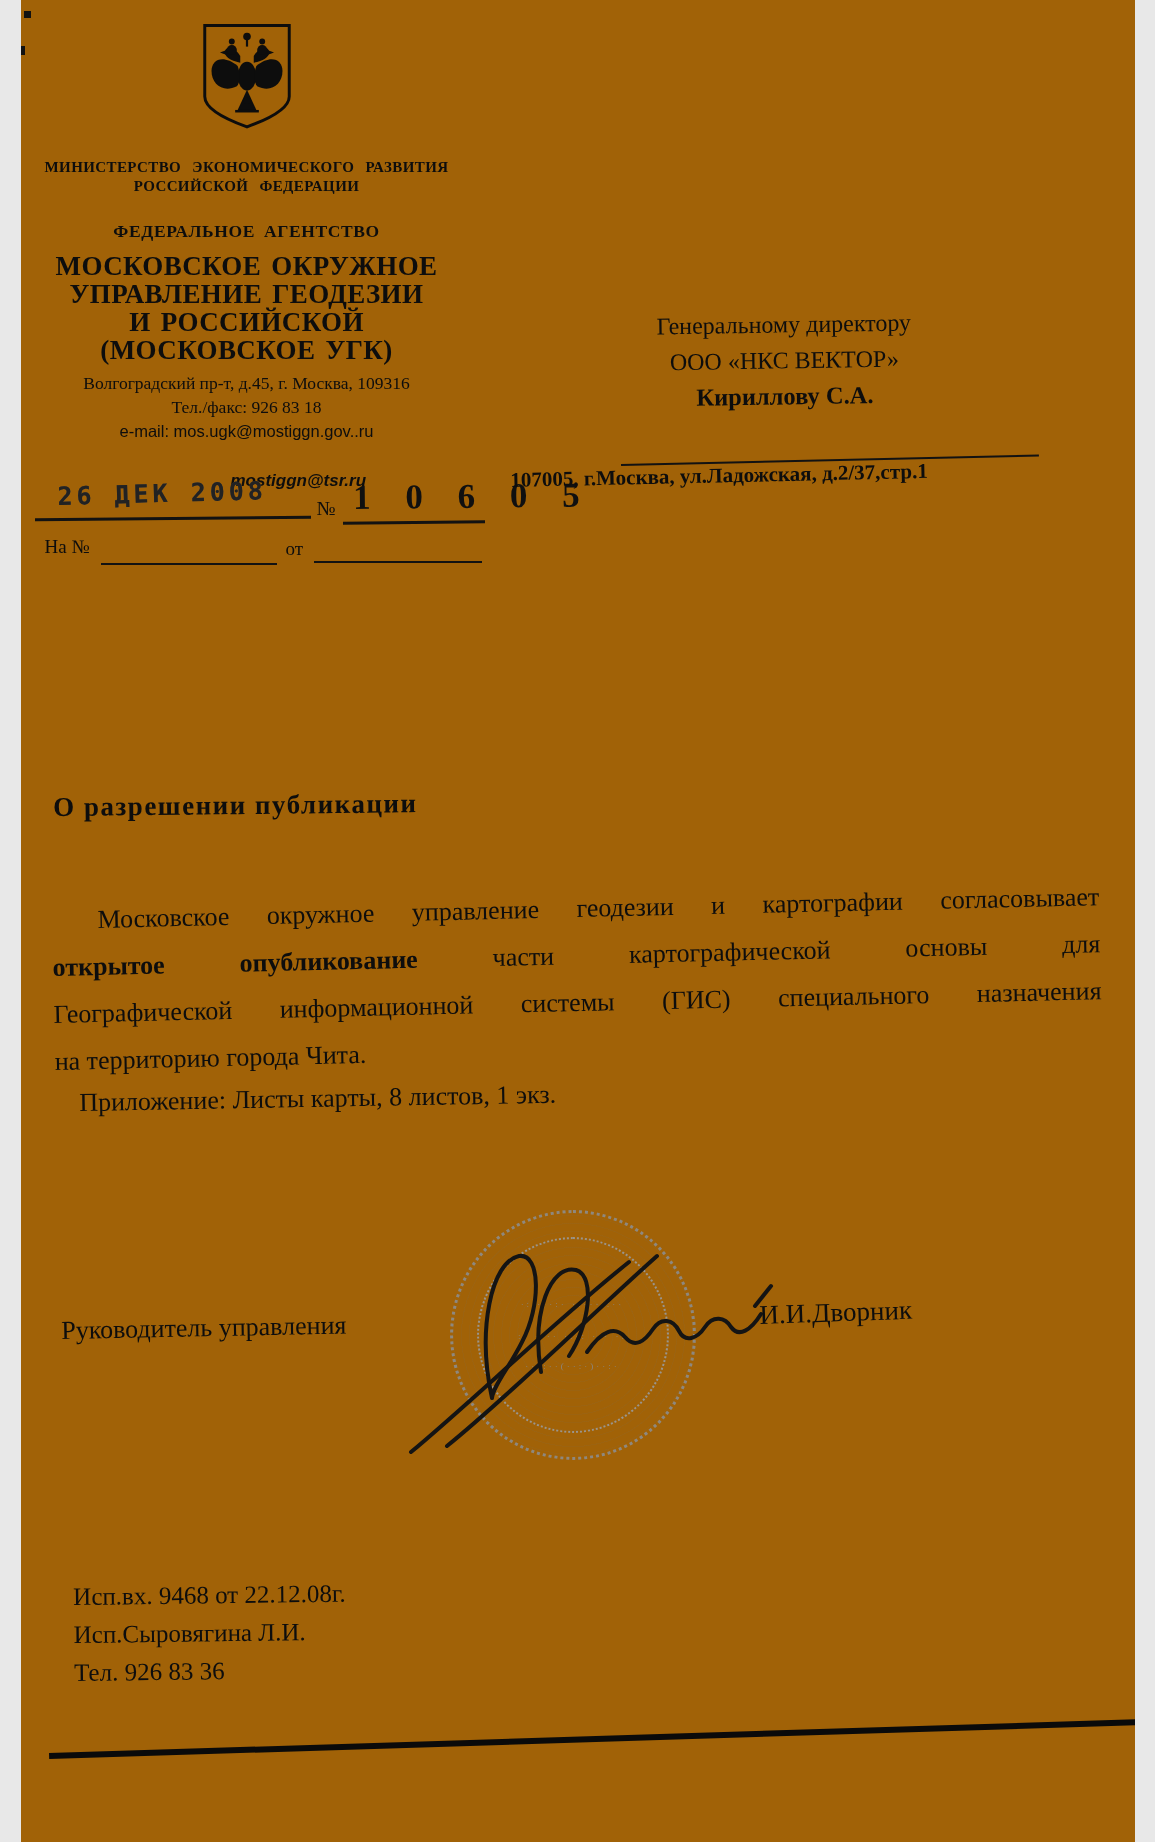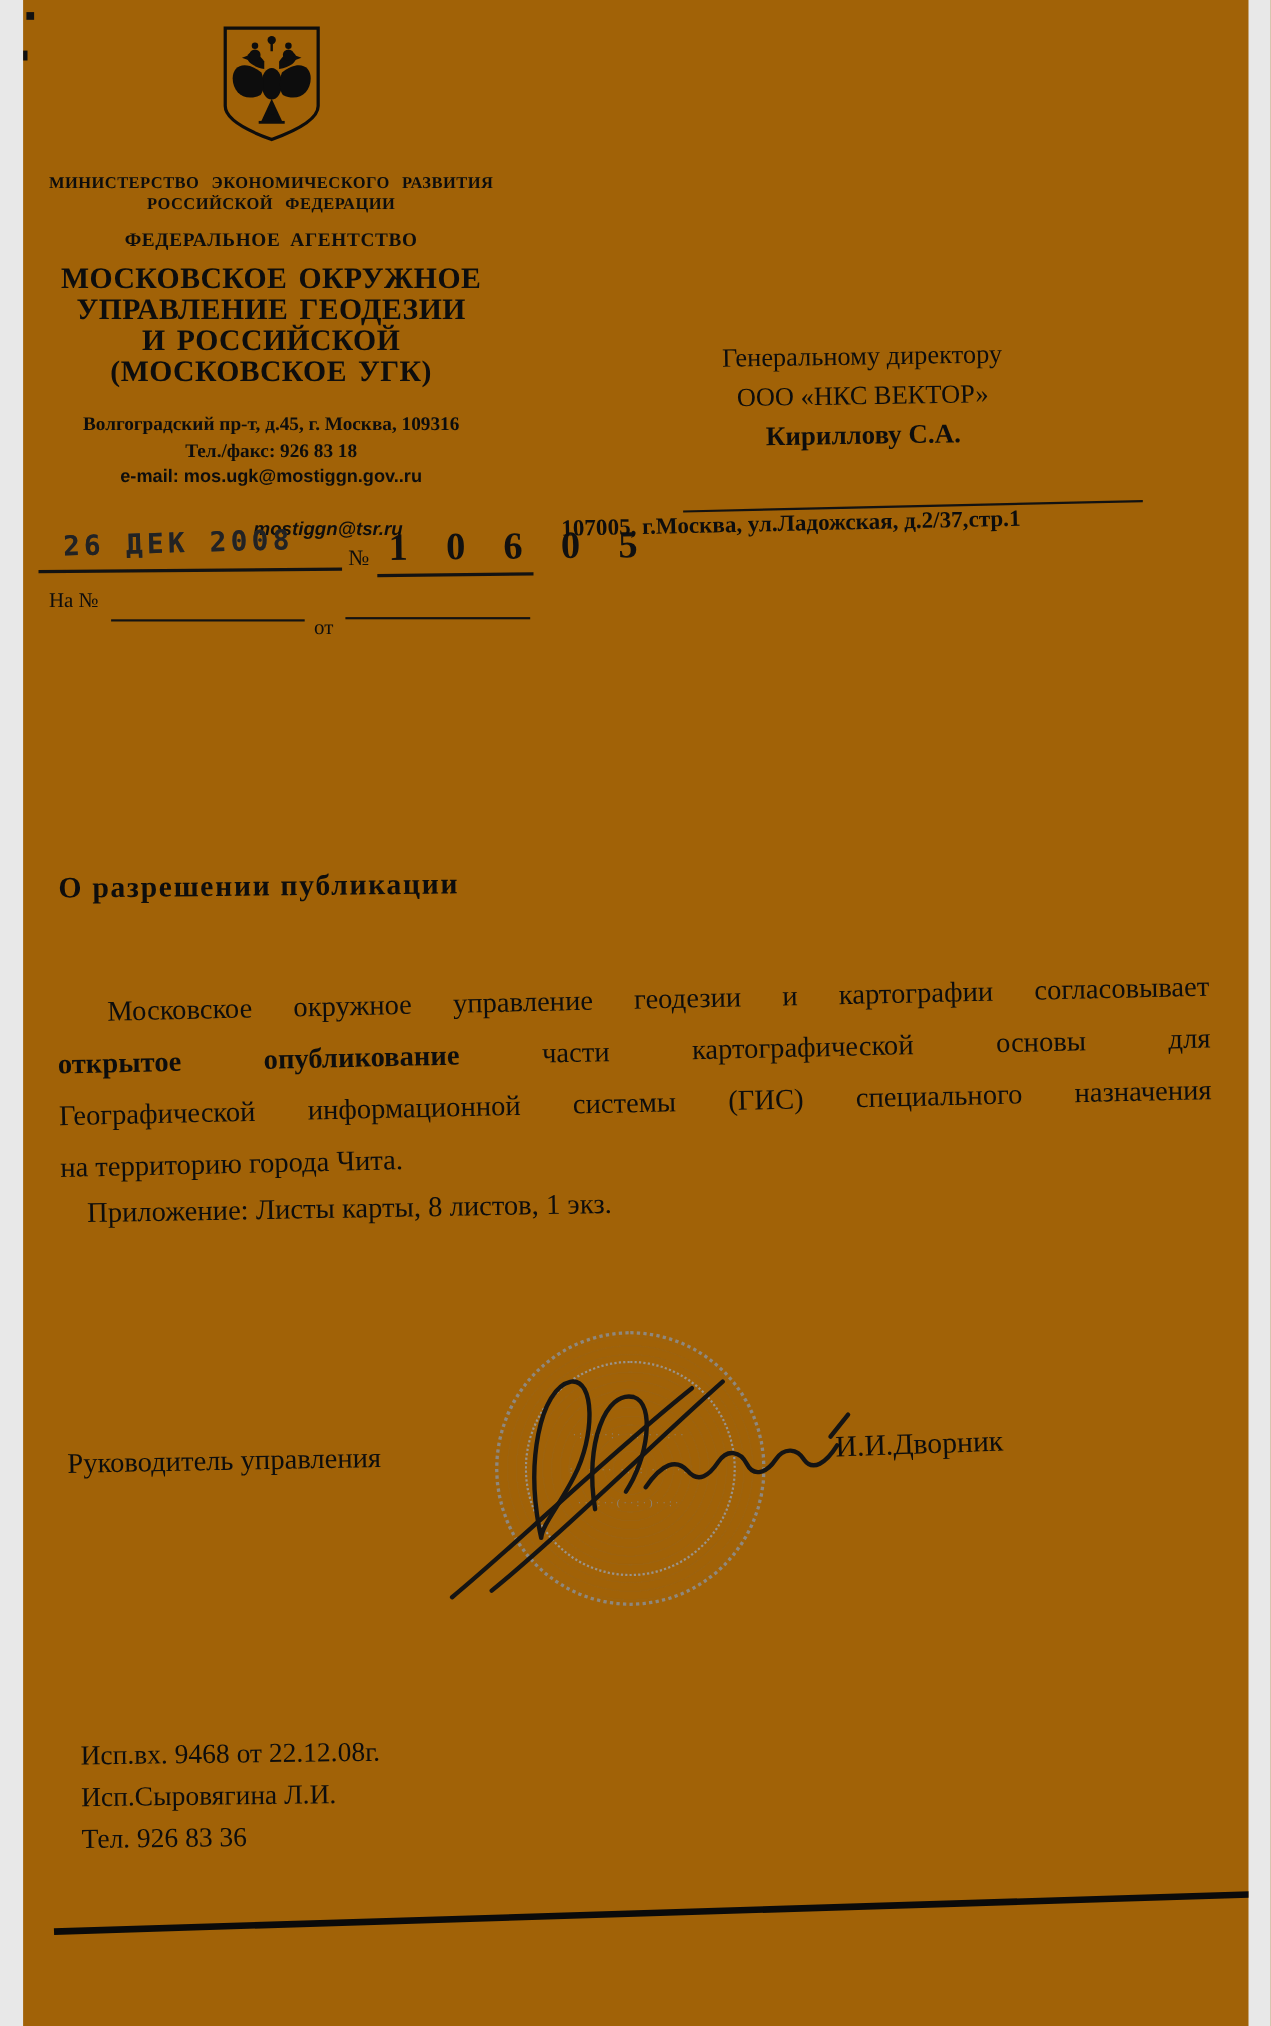--- a/index.html
+++ b/index.html
@@ -6,23 +6,23 @@
   .page{
     position:relative;width:1114px;height:1842px;background:#a16207;
     margin:0 auto;overflow:hidden;color:#0d0d0d;
     font-family:"Liberation Serif","DejaVu Serif",serif;
   }
   .abs{position:absolute;}
   
   .leftcol{position:absolute;left:10px;top:22px;width:432px;text-align:center;}
   .arms{width:98px;height:110px;display:block;margin:0 auto;}
   .ministry{margin-top:26px;font-size:15px;letter-spacing:.4px;word-spacing:7px;line-height:19px;font-weight:600;}
-  .agency{margin-top:10px;font-size:17.5px;font-weight:bold;letter-spacing:.6px;word-spacing:4px;line-height:24px;}
+  .agency{margin-top:23px;font-size:17.5px;font-weight:bold;letter-spacing:.6px;word-spacing:4px;line-height:24px;}
   .org{margin-top:9px;font-size:27px;font-weight:bold;letter-spacing:.4px;word-spacing:3px;line-height:28px;}
-  .addr{margin-top:22px;font-size:17.5px;line-height:24px;font-weight:bold;}
+  .addr{margin-top:7px;font-size:17.5px;line-height:24px;}
   .emailline{font-family:"Liberation Sans",sans-serif;font-size:16.5px;}
   .email2{font-family:"Liberation Sans",sans-serif;font-weight:bold;font-size:17px;}
   
   .datestamp{
     font-family:"DejaVu Sans Mono",monospace;font-weight:bold;font-size:25px;
     letter-spacing:4px;color:#222;transform:rotate(-1.6deg);transform-origin:left top;
     text-shadow:0 0 .6px #444;
   }
   .rule{border-top:3px solid #121212;height:0;}
   .rule2{border-top:2px solid #121212;height:0;}
@@ -127,21 +127,21 @@
   <div class="abs email2" style="left:210px;top:471px;font-style:italic;">mostiggn@tsr.ru</div>
 
   <div class="abs datestamp" style="left:36px;top:482px;">26 ДЕК 2008</div>
   <div class="abs rule" style="left:14px;top:517px;width:276px;transform:rotate(-.5deg);"></div>
   <div class="abs numsign" style="left:296px;top:497px;">№</div>
   <div class="abs regnumber" style="left:332px;top:478px;">1 0 6 0 5</div>
   <div class="abs rule" style="left:322px;top:521px;width:142px;transform:rotate(-.6deg);"></div>
 
   <div class="abs refrow" style="left:24px;top:536px;">На №</div>
   <div class="abs rule2" style="left:80px;top:563px;width:176px;"></div>
-  <div class="abs refrow" style="left:265px;top:560px;">от</div>
+  <div class="abs refrow" style="left:265px;top:538px;">от</div>
   <div class="abs rule2" style="left:293px;top:561px;width:168px;"></div>
 
   <div class="recipient">
     <div>Генеральному директору</div>
     <div>ООО «НКС ВЕКТОР»</div>
     <div class="bold">Кириллову С.А.</div>
   </div>
   <div class="rec-line"></div>
   <div class="rec-addr">107005, г.Москва, ул.Ладожская, д.2/37,стр.1</div>
 

